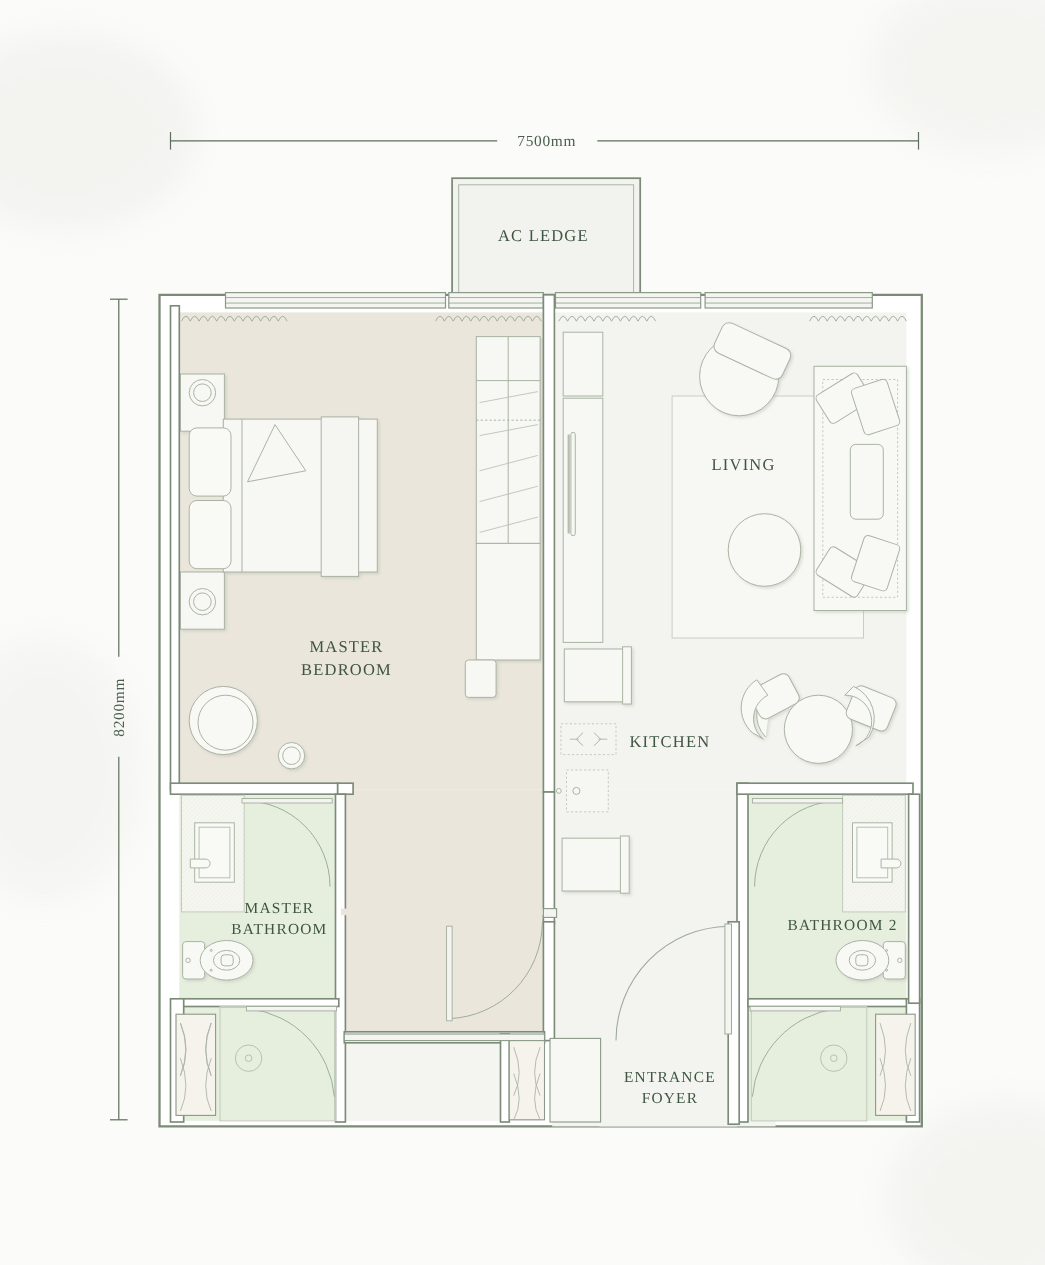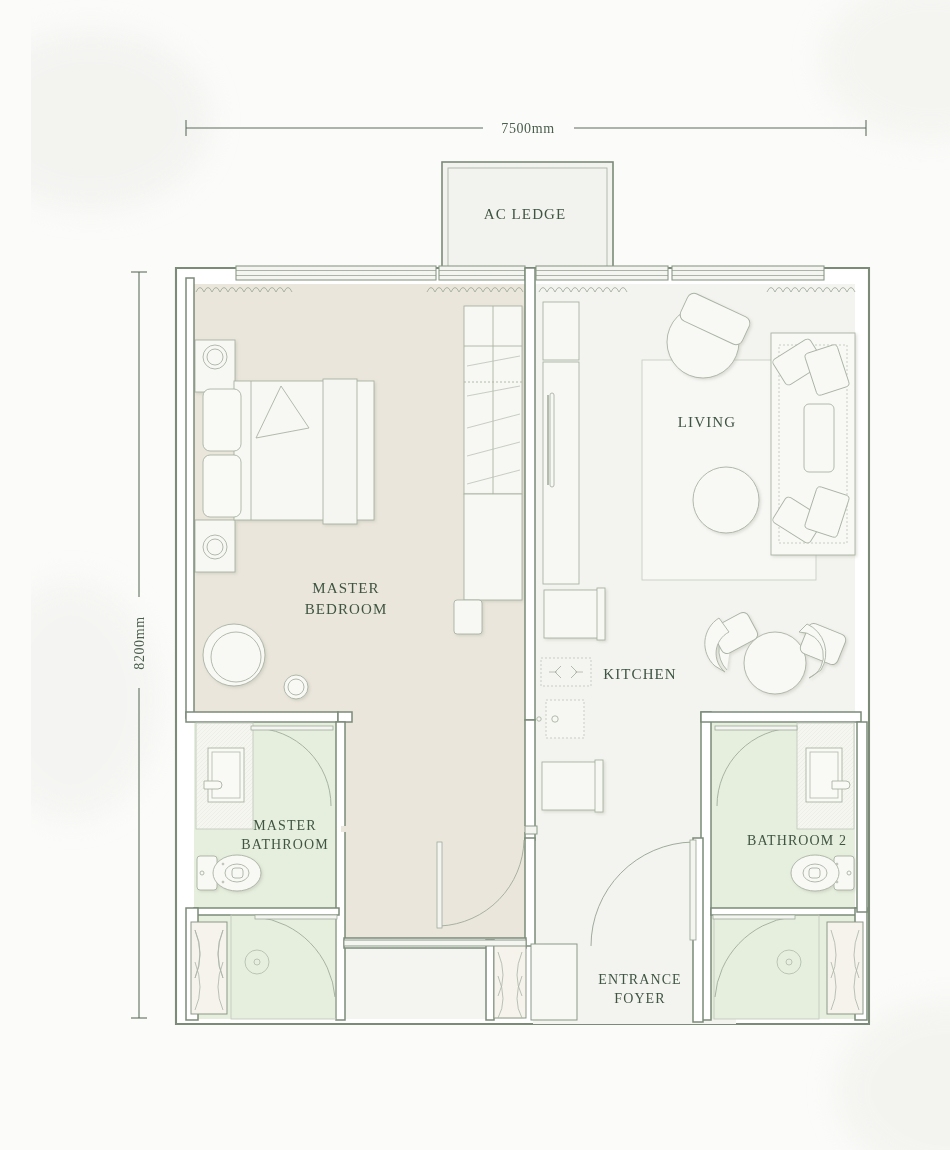--- a/index.html
+++ b/index.html
@@ -3,21 +3,21 @@
 <meta charset="utf-8">
 <style>
   html,body{margin:0;padding:0;}
   body{
     width:950px;height:1150px;
     background:#fbfbf9;
     font-family:"Liberation Serif", serif;
     overflow:hidden;
     position:relative;
   }
-  #stage{position:absolute;inset:0;margin-left:31px;}
+  #stage{position:absolute;inset:0;}
   svg{display:block;}
   .lbl{
     font-family:"Liberation Serif", serif;
     fill:#3f5542;
     letter-spacing:1.1px;
   }
   .dimtxt{
     font-family:"Liberation Serif", serif;
     fill:#4a5e4c;
     font-size:14px;

